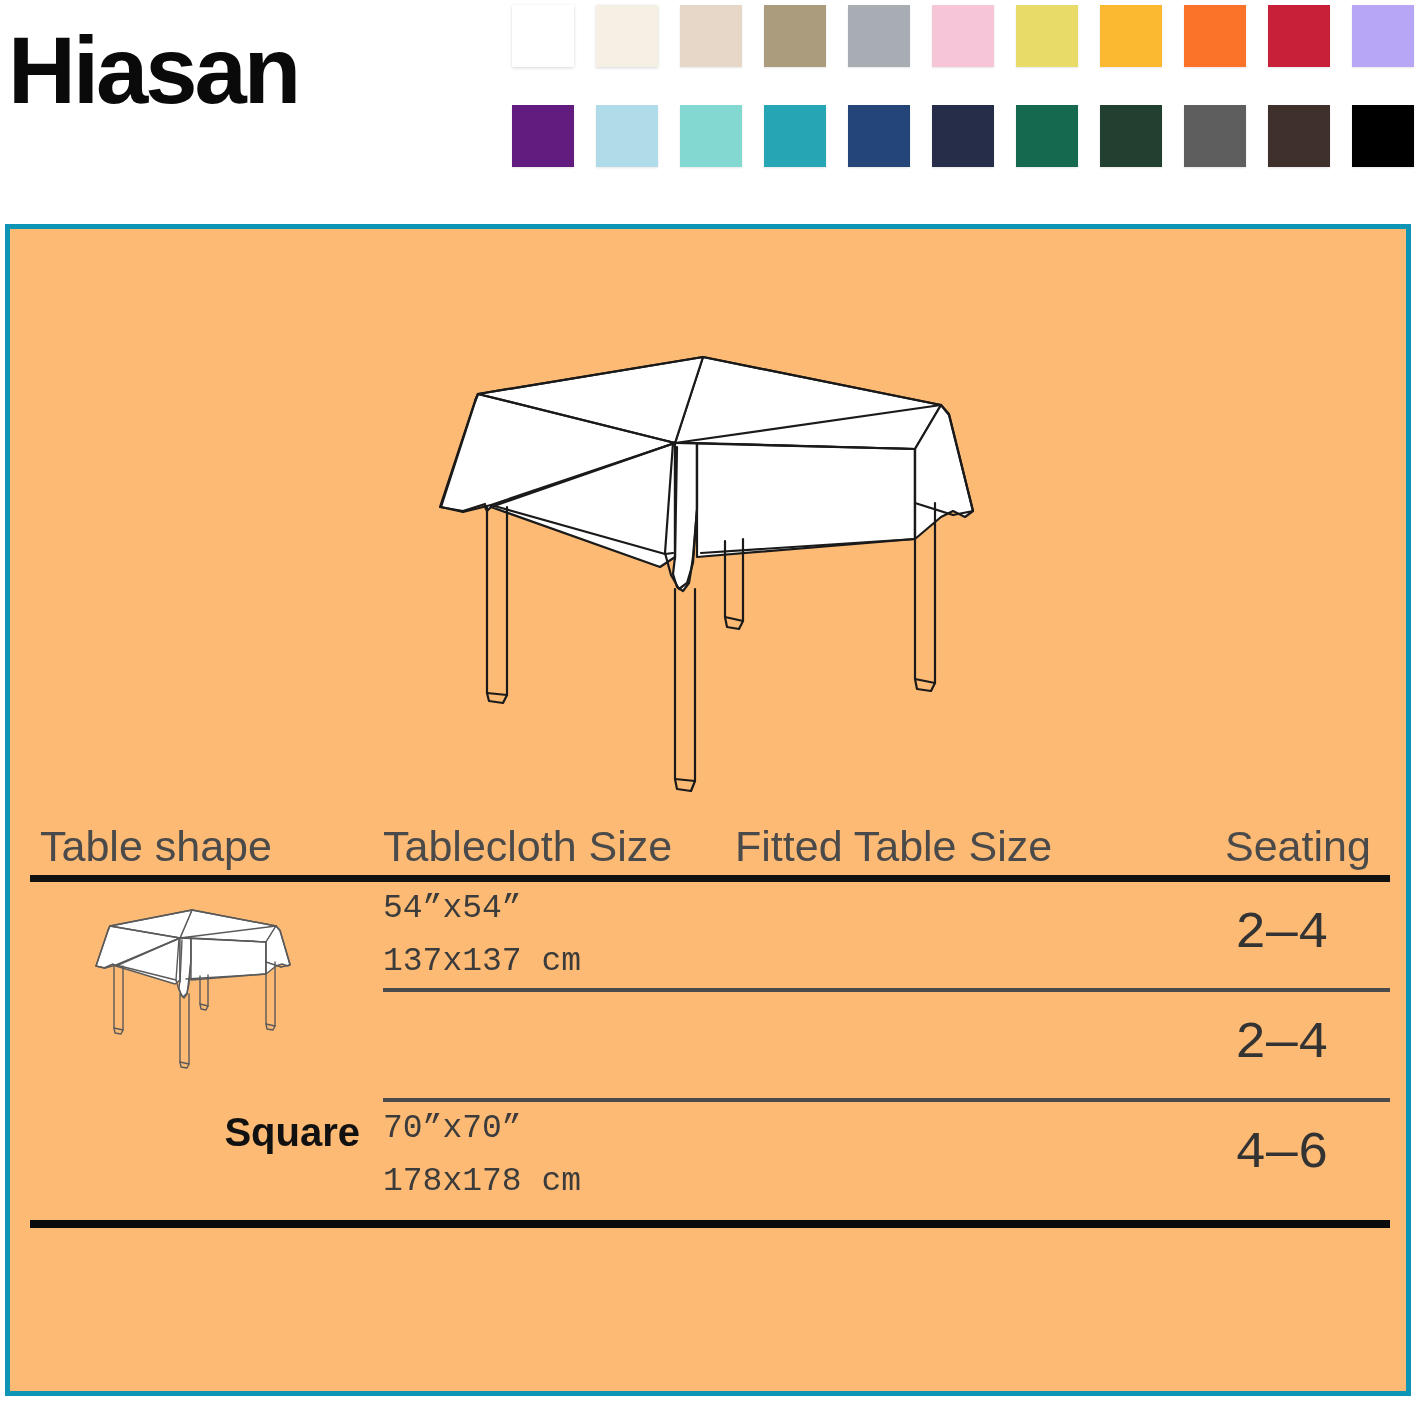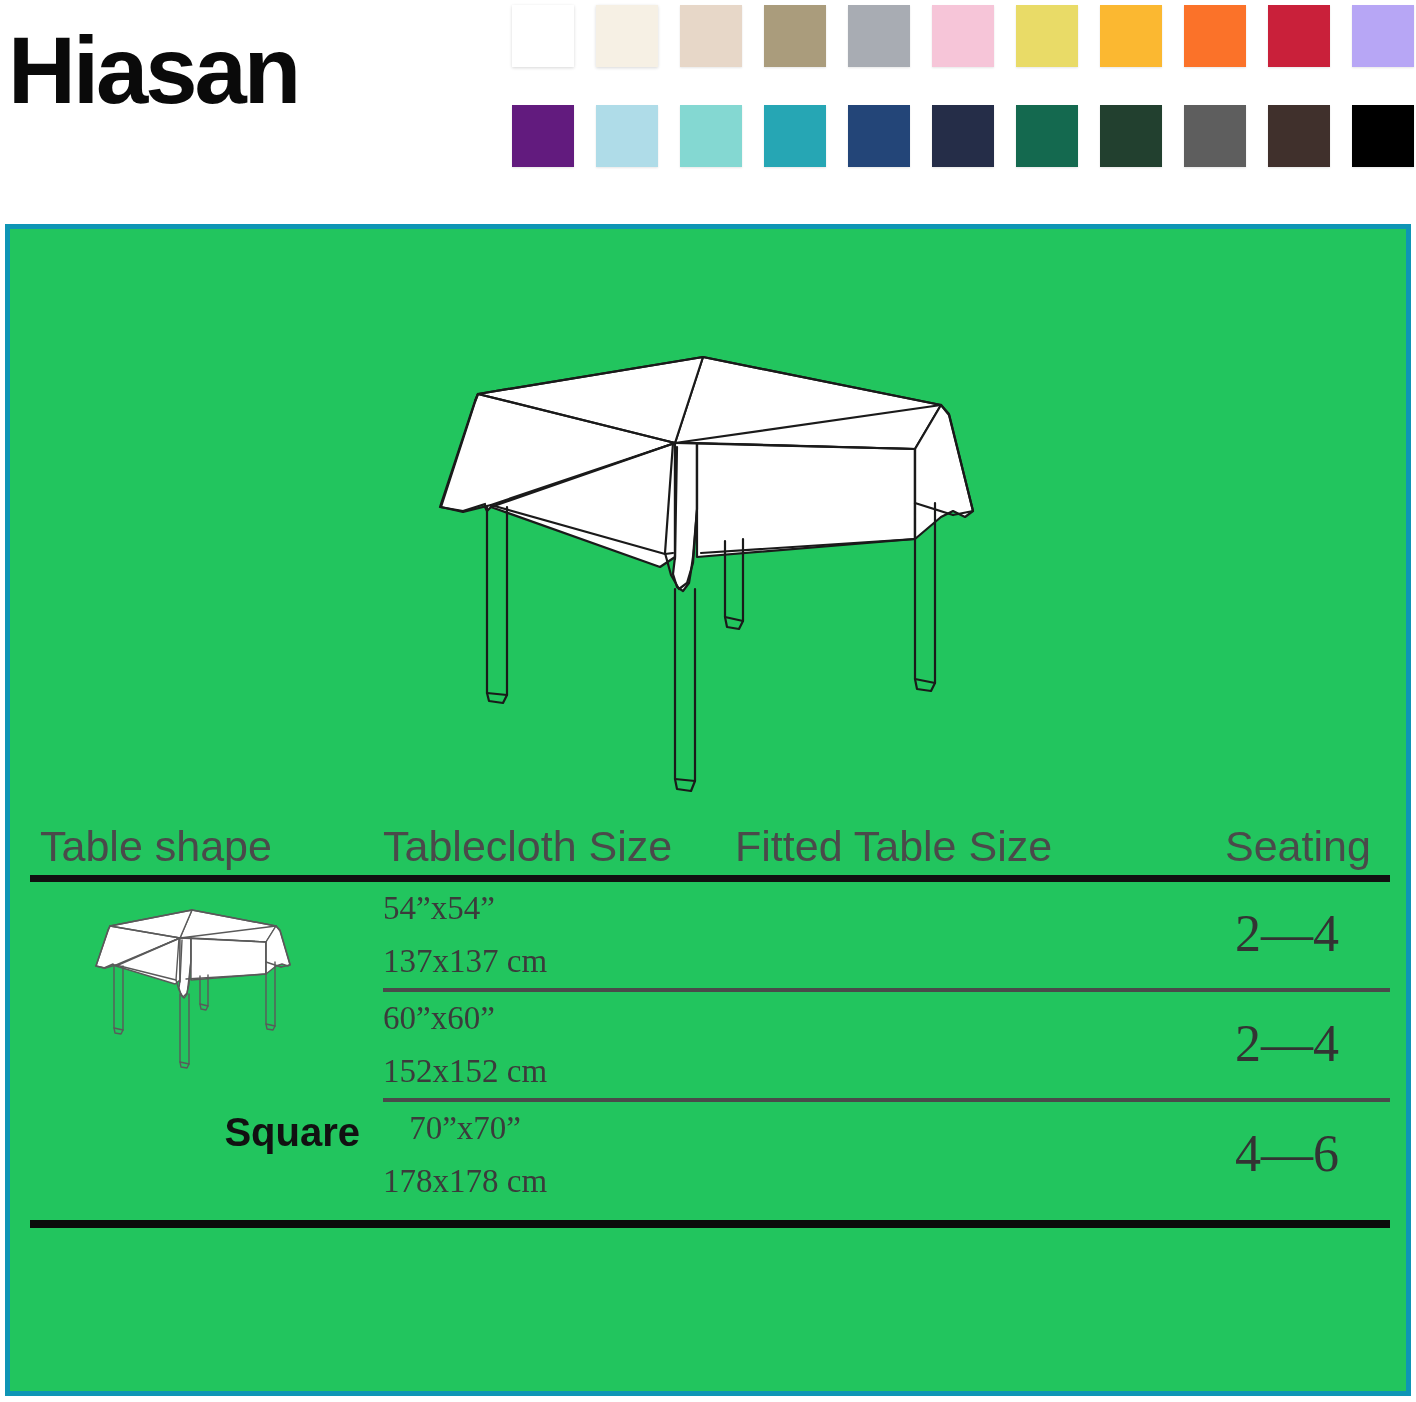--- a/index.html
+++ b/index.html
@@ -53,21 +53,21 @@
   }
 
   
   .panel {
     position: absolute;
     left: 5px; top: 224px;
     width: 1406px;
     height: 1172px;
     border: 5px solid #0e95b5;
     box-sizing: border-box;
-    background: #22c55e;
+    background: #fdba74;
   }
 
   .hero-illustration {
     position: absolute;
     left: 415px; top: 110px;
     width: 560px;
     height: 470px;
   }
 
   
@@ -106,28 +106,28 @@
     width: 1360px;
   }
 
   .tbody {
     position: relative;
   }
   .trow {
     position: relative;
     height: 110px;
   }
-  .trow.last { height: 118px; text-align: center; }
+  .trow.last { height: 118px; }
 
   .cell {
     position: absolute;
     font-size: 33px;
     color: #3b3b3b;
     white-space: nowrap;
-    font-family: Liberation Serif, serif;
+    font-family: Liberation Mono, monospace;
     letter-spacing: 0px;
   }
   .cell .l1 { display: block; margin-top: 8px; }
   .cell .l2 { display: block; margin-top: 16px; }
 
   .c-cloth  { left: 353px; top: 0; }
   .c-fitted { left: 705px; top: 0; }
   .c-seat {
     left: 1205px;
     top: 22px;
@@ -307,24 +307,20 @@
       <div class="trow">
         <div class="cell c-cloth">
           <span class="l1">54”x54”</span>
           <span class="l2">137x137 cm</span>
         </div>
         <div class="cell c-seat">2—4</div>
         <div class="row-sep" style="top:106px"></div>
       </div>
 
       <div class="trow">
-        <div class="cell c-cloth">
-          <span class="l1">60”x60”</span>
-          <span class="l2">152x152 cm</span>
-        </div>
         <div class="cell c-fitted">
         </div>
         <div class="cell c-seat">2—4</div>
         <div class="row-sep" style="top:106px"></div>
       </div>
 
       <div class="trow last">
         <div class="cell c-cloth">
           <span class="l1">70”x70”</span>
           <span class="l2">178x178 cm</span>

